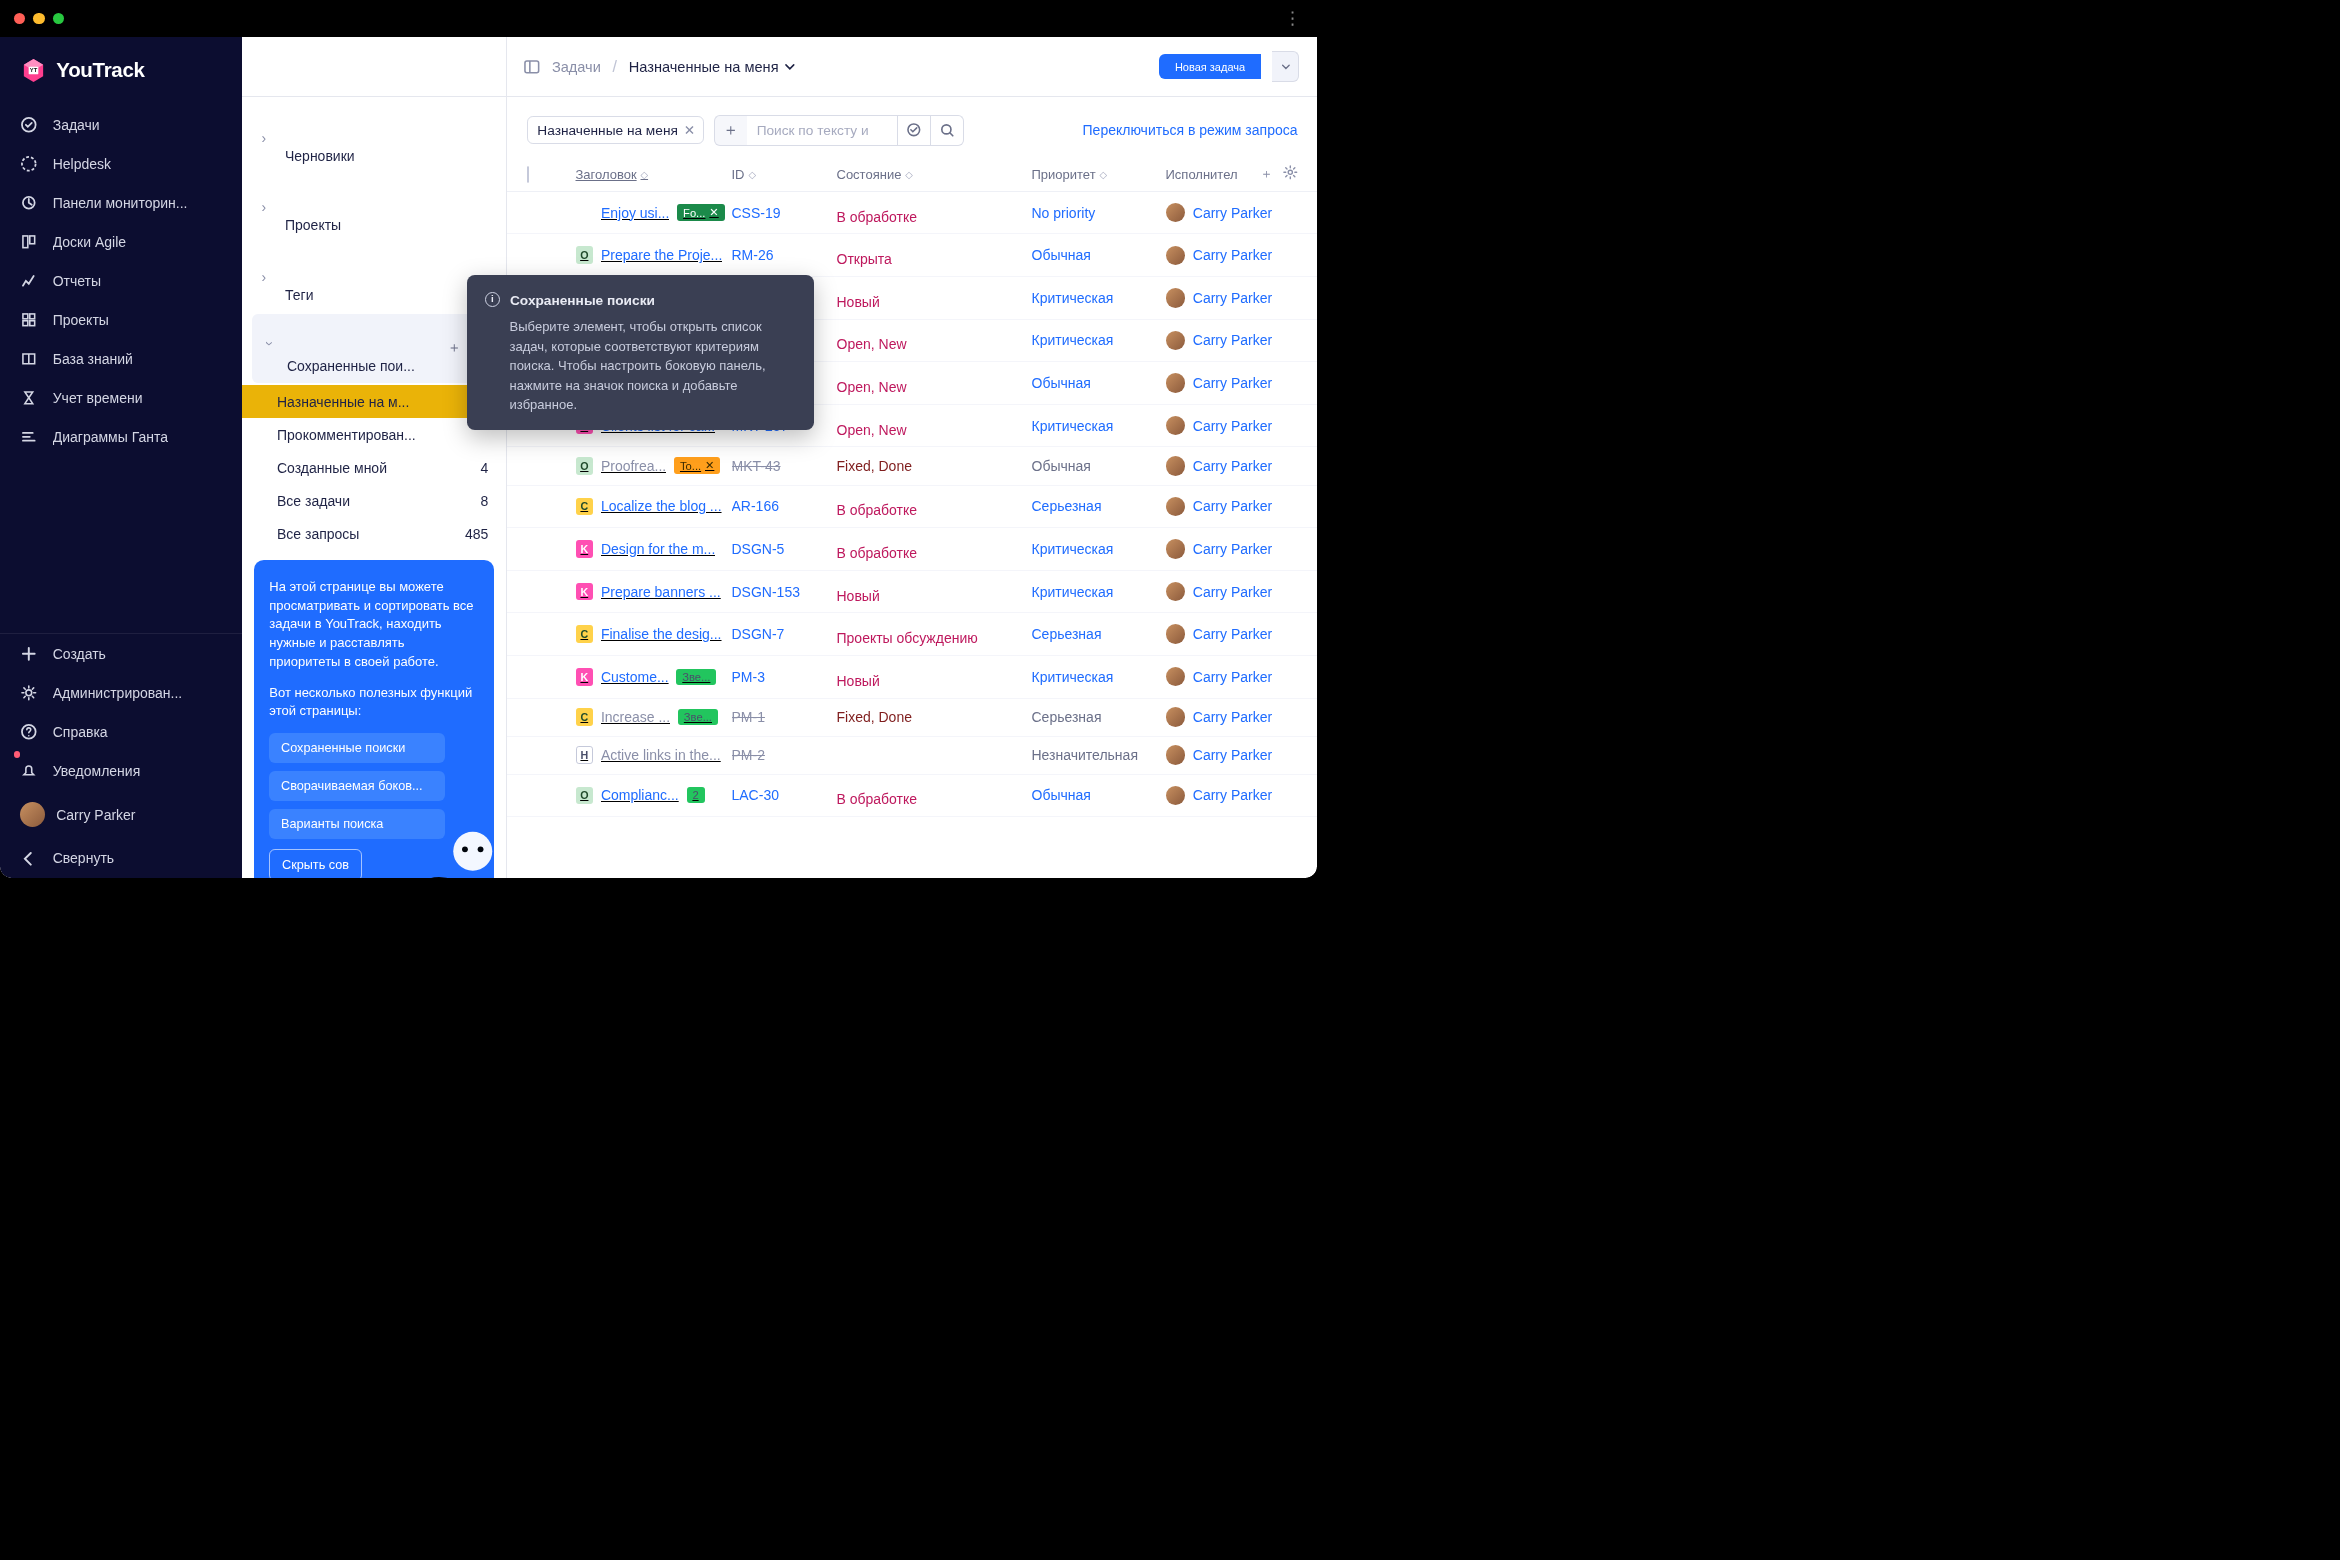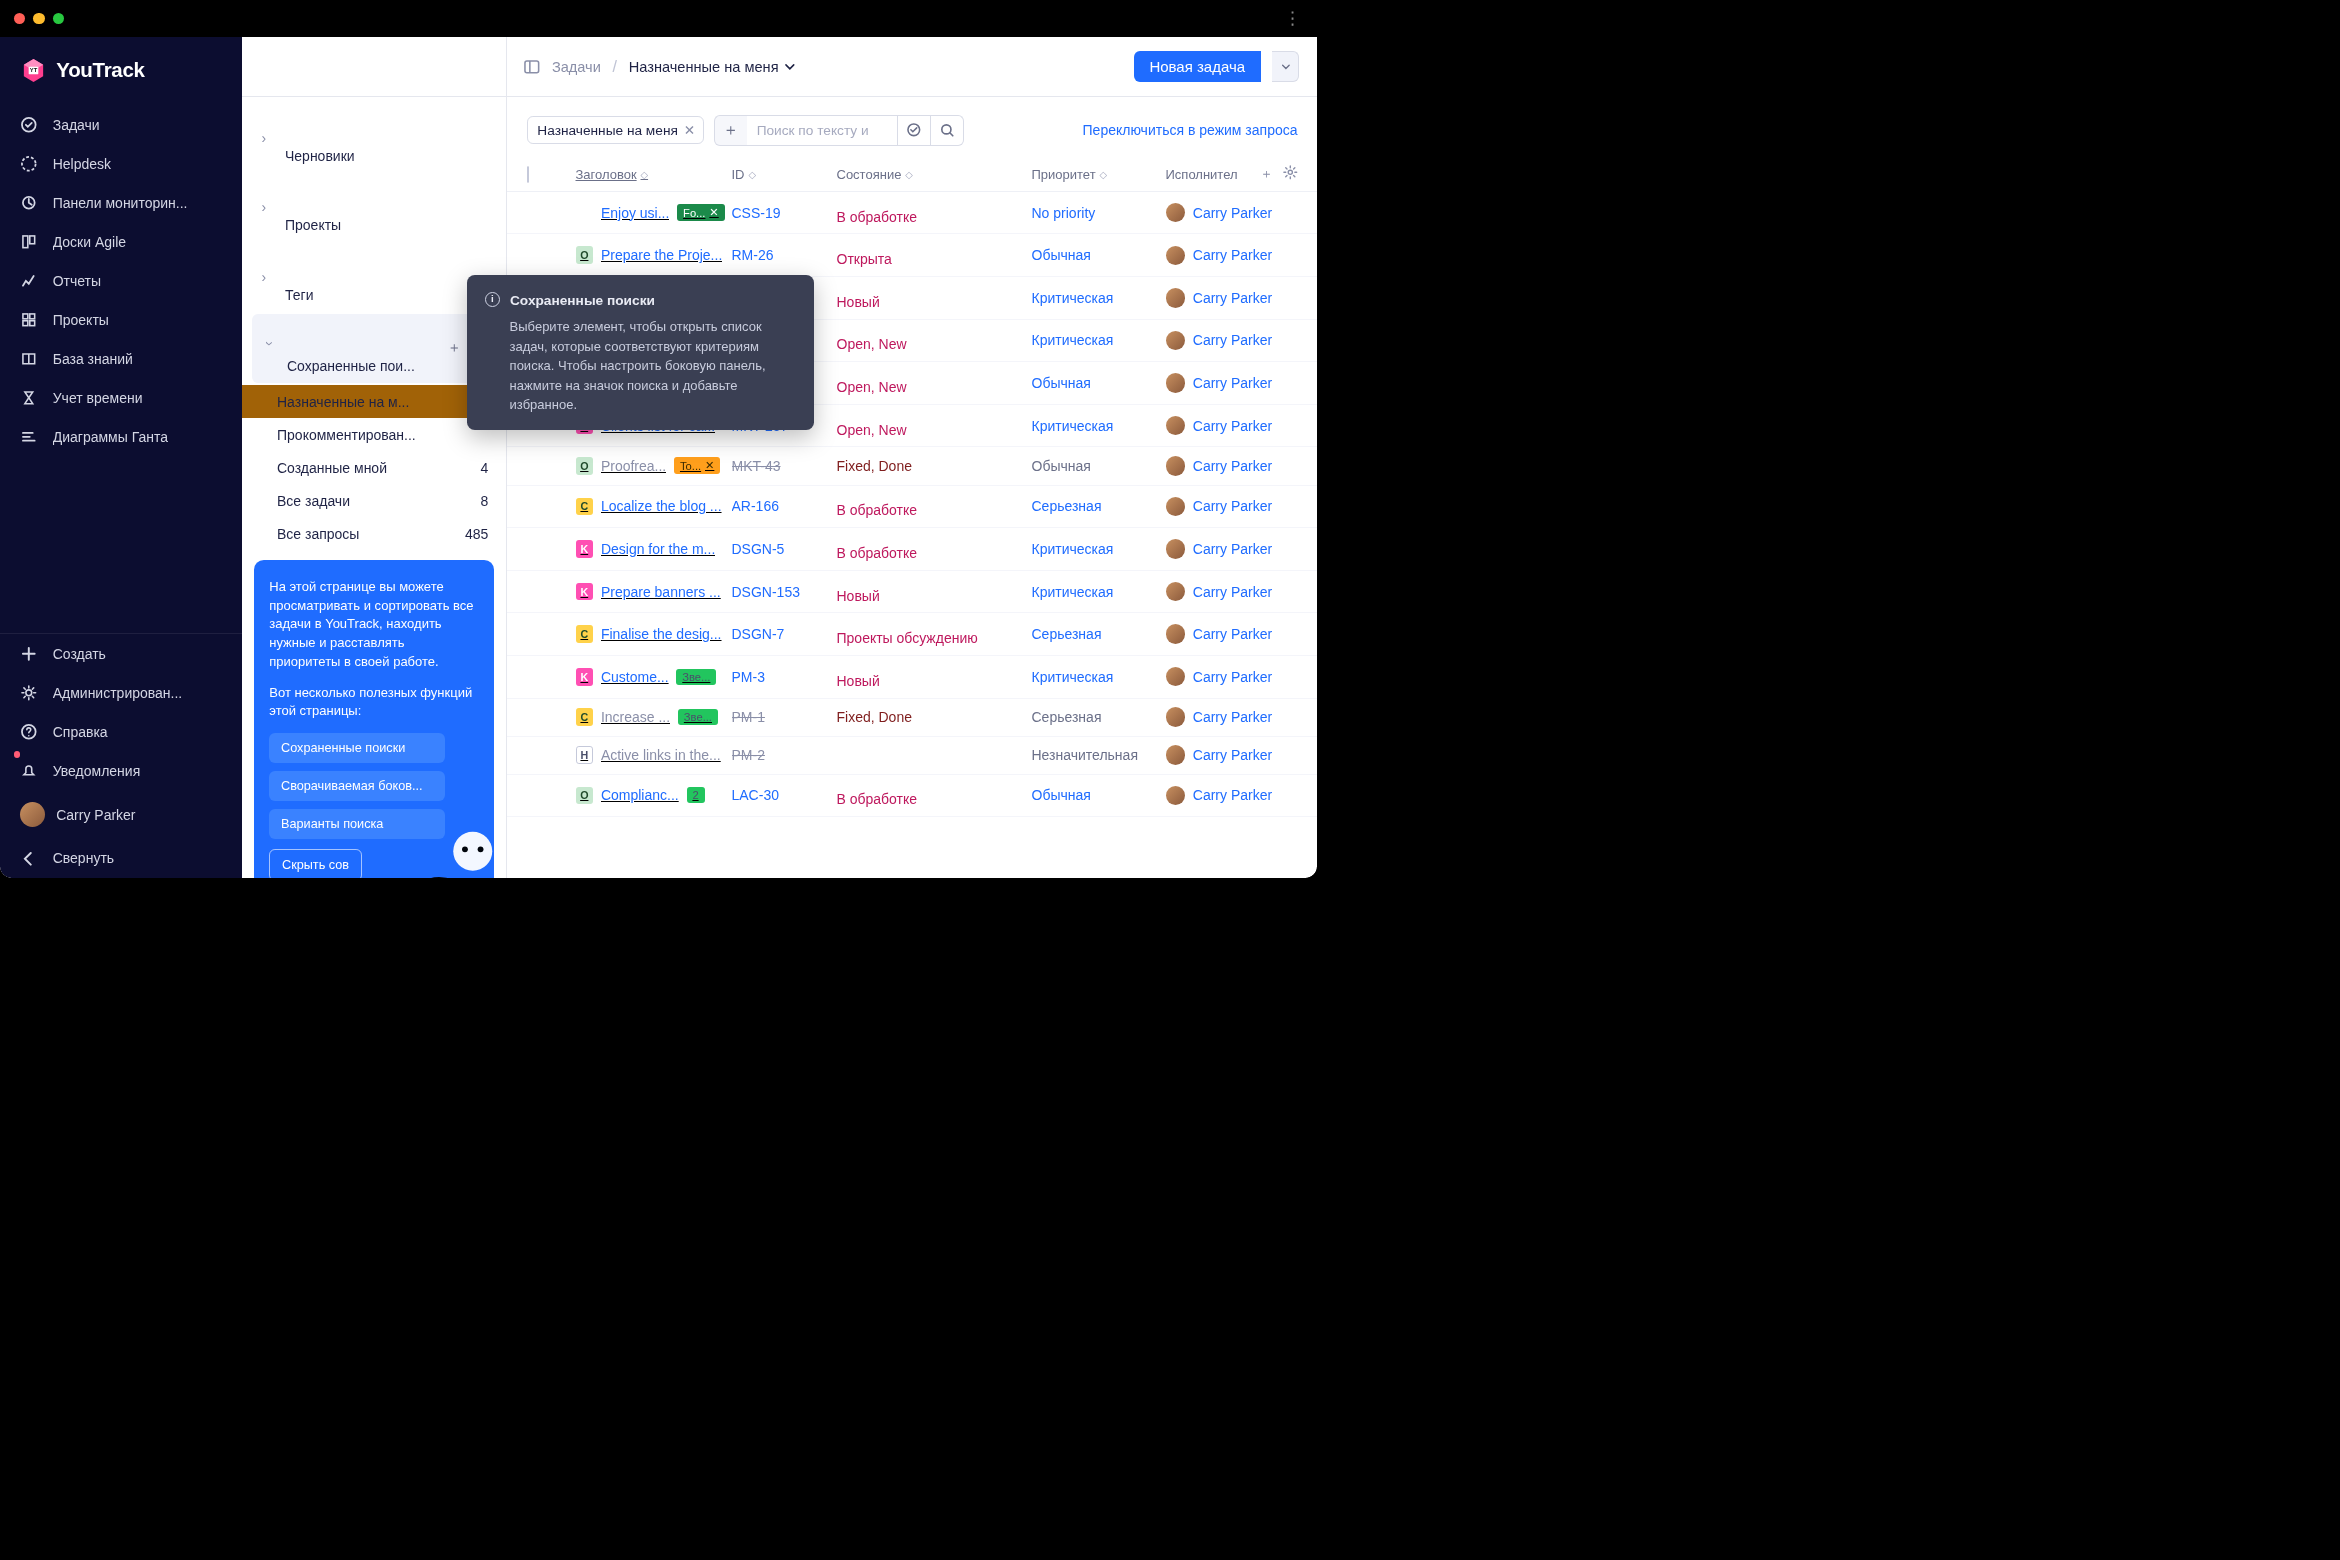--- a/index.html
+++ b/index.html
@@ -33,41 +33,41 @@
 .panel { width: 265px; border-right: 1px solid #e5e7ee; background: #fff; display: flex; flex-direction: column; overflow: hidden; flex-shrink: 0; }
 .breadcrumb-bar { height: 60px; border-bottom: 1px solid #e5e7ee; display: flex; align-items: center; padding: 0 15.6px; gap: 9.8px; }
 .panel-body { flex: 1; overflow-y: auto; padding: 5.9px 0; }
 .tree-item { display: flex; align-items: center; padding: 8.8px 15.6px 8.8px 19.5px; font-size: 14px; color: #1f2345; cursor: pointer; gap: 9.8px; }
 .tree-item .chev { width: 13.7px; color: #8a8fa8; }
 .tree-item.group { font-weight: 400; }
 .tree-item.saved-group { background: #f1f3fa; border-radius: 5.9px; margin: 2px 9.8px; padding-left: 11.7px; padding-right: 9.8px; }
 .tree-item.saved-group .chev { transform: rotate(90deg); display:inline-block; }
 .tree-item .grow { flex: 1; white-space: nowrap; overflow: hidden; text-overflow: ellipsis; margin-top: 36px; }
 .tree-sub { padding-left: 35px; display: flex; align-items: center; justify-content: space-between; padding-right: 17.6px; height: 33px; font-size: 14px; color: #1f2345; cursor: pointer; }
-.tree-sub.active { background: #a16207; gap: 32px; }
+.tree-sub.active { background: #eab308; gap: 32px; }
 .tree-sub .sub-label { white-space: nowrap; overflow: hidden; text-overflow: ellipsis; max-width: 171px; }
 .saved-actions { display: flex; gap: 5.9px; color: #6b7089; }
 .saved-actions span { width: 17.6px; text-align: center; }
 
 .onboard { margin: 9.8px 11.7px 11.7px 11.7px; background: #1f6cff; color: #fff; border-radius: 9.8px; padding: 17.6px 15.6px 15.6px 15.6px; font-size: 13px; line-height: 1.45; position: relative; overflow: hidden; }
 .onboard p { margin-bottom: 11.7px; }
 .chip-col { display: flex; flex-direction: column; gap: 7.8px; margin-top: 5.9px; }
 .chip { background: #3a82ff; color: #fff; border-radius: 5.9px; padding: 5.9px 11.7px; font-size: 12.7px; display: inline-block; white-space: nowrap; overflow: hidden; text-overflow: ellipsis; max-width: 176px; cursor: pointer; }
 .chip.outline { background: transparent; border: 1px solid rgba(255,255,255,0.6); margin-top: 9.8px; }
 .onboard-illus { position: absolute; right: -7.8px; bottom: -7.8px; width: 117px; height: 98px; opacity: 0.95; }
 
 
 .main { flex: 1; display: flex; flex-direction: column; overflow: hidden; }
 .header { height: 60px; border-bottom: 1px solid #e5e7ee; display: flex; align-items: center; padding: 0 17.6px 0 15.6px; gap: 11.7px; }
 .bc-icon { color: #8a8fa8; }
 .bc-text { color: #8a8fa8; font-size: 14.6px; }
 .bc-sep { color: #bfc3d4; }
 .bc-title { color: #1f2345; font-size: 14.6px; font-weight: 400; display: flex; align-items: center; gap: 5.9px; cursor: pointer; }
 .spacer { flex: 1; }
-.btn-primary { background: #1f6cff; color: #fff; border: none; border-radius: 5.9px 0 0 5.9px; padding: 6.8px 15.6px; font-size: 15px; cursor: pointer; }
+.btn-primary { background: #1f6cff; color: #fff; border: none; border-radius: 5.9px 0 0 5.9px; padding: 6.8px 15.6px; font-size: 11px; cursor: pointer; }
 .btn-primary-split { background: #f1f3fa; border: 1px solid #d9dce7; border-left: none; border-radius: 0 5.9px 5.9px 0; width: 27px; height: 31px; display: flex; align-items: center; justify-content: center; color: #6b7089; cursor: pointer; }
 
 .filter-row { padding: 17.6px 19.5px 11.7px 19.5px; display: flex; align-items: center; gap: 9.8px; }
 .filter-pill { display: flex; align-items: center; gap: 5.9px; border: 1px solid #d9dce7; border-radius: 5.9px; padding: 4.9px 7.8px 4.9px 9.8px; font-size: 13.7px; color: #1f2345; background: #fff; }
 .filter-pill .x { color: #8a8fa8; cursor: pointer; }
 .icon-btn { width: 33px; height: 31px; border: 1px solid #d9dce7; border-radius: 5.9px; display: flex; align-items: center; justify-content: center; color: #6b7089; background: #f6f7fb; cursor: pointer; }
 .search-input { border: 1px solid #d9dce7; border-left: none; height: 31px; padding: 0 9.8px; font-size: 13.7px; width: 151px; color: #1f2345; border-radius: 0; }
 .search-input::placeholder { color: #a6aabf; }
 .search-wrap { display: flex; align-items: center; }
 .search-wrap .icon-btn:first-child { border-radius: 5.9px 0 0 5.9px; border-right: none; }

